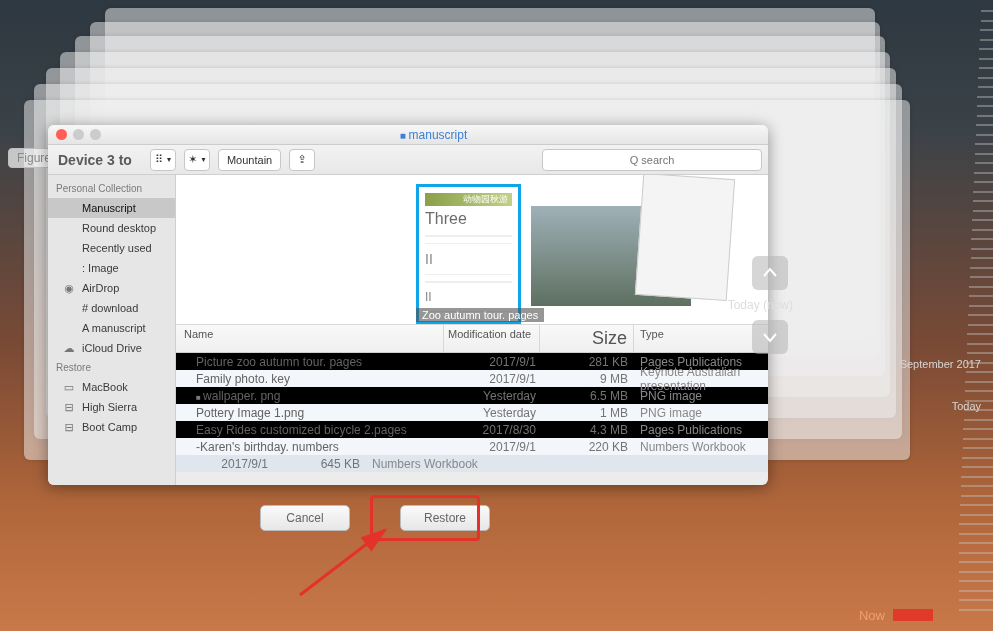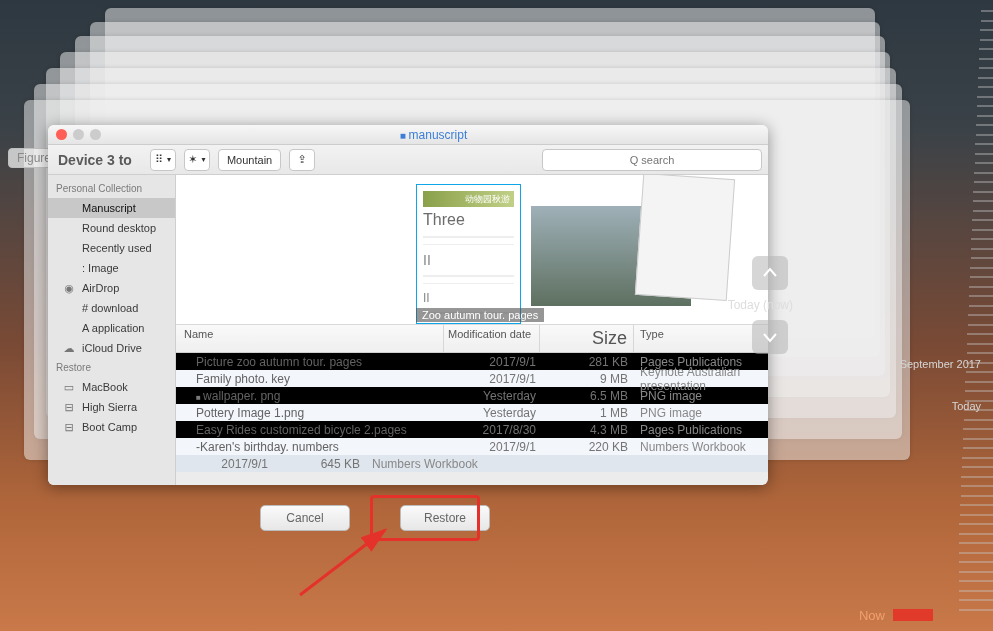--- a/index.html
+++ b/index.html
@@ -30,21 +30,21 @@
     .search{ flex:1; max-width:220px; margin-left:auto;}
     .search input{ width:100%; border:1px solid #c7c7c7; border-radius:4px; height:22px; padding:0 8px; font-size:11px; color:#888; text-align:center; background:#fff;}
     .body{ flex:1; display:flex; overflow:hidden;}
     .sidebar{ width:128px; background:#e6e6e6; border-right:1px solid #cfcfcf; padding:4px 0; font-size:11px; overflow:hidden;}
     .sb-head{ padding:4px 8px; color:#7a7a7a; font-size:10px;}
     .sb-item{ display:flex; align-items:center; gap:6px; padding:3px 8px 3px 14px; color:#3a3a3a; white-space:nowrap;}
     .sb-item.sel{ background:#c8c8c8; color:#111; font-weight:500;}
     .sb-ico{ width:14px; height:14px; display:inline-flex; align-items:center; justify-content:center; color:#777;}
     .content{ flex:1; display:flex; flex-direction:column;}
     .preview{ height:150px; background:#fff; border-bottom:1px solid #d9d9d9; display:flex; gap:10px; align-items:flex-end; padding:10px 10px 0 240px; position:relative;}
-    .thumb1{ width:105px; height:140px; background:#fff; border:1px solid #0ea5e9; display:flex; flex-direction:column; padding:6px; font-size:9px;}
+    .thumb1{ width:105px; height:140px; background:#fff; border:3px solid #0ea5e9; display:flex; flex-direction:column; padding:6px; font-size:9px;}
     .thumb1 .t1-top{ height:20px; background:linear-gradient(90deg,#8aa04a,#c1d087); color:#fff; font-size:9px; display:flex; align-items:center; justify-content:flex-end; padding-right:4px;}
     .thumb1 .t1-big{ font-size:16px; color:#6b6b6b; margin:4px 0;}
     .thumb1 .line{ height:2px; background:#eee; margin:3px 0;}
     .thumb2{ width:160px; height:100px; background:linear-gradient(180deg,#9fb0b8,#5e7060); position:relative; margin-bottom:18px;}
     .thumb2::after{content:""; position:absolute; right:-40px; top:-30px; width:90px; height:120px; background:#f4f4f4; border:1px solid #ccc; transform:rotate(4deg);}
     .preview-cap{ position:absolute; left:240px; bottom:2px; font-size:11px; color:#888; background:rgba(80,80,80,.6); color:#fff; padding:1px 6px;}
     .cols{ display:flex; background:linear-gradient(#f9f9f9,#efefef); border-bottom:1px solid #d0d0d0; font-size:11px; color:#555;justify-content:space-between;}
     .c-name{ flex:0 0 268px; padding:3px 8px; border-right:1px solid #d7d7d7;}
     .c-date{ flex:0 0 96px; padding:3px 4px; border-right:1px solid #d7d7d7; text-align:left;}
     .c-size{ flex:0 0 94px; padding:3px 6px; border-right:1px solid #d7d7d7; text-align:right; font-size:18px;}
@@ -136,21 +136,21 @@
         <div class="sb-item">
           <span class="sb-ico">◉</span>
           <span>AirDrop</span>
         </div>
         <div class="sb-item">
           <span class="sb-ico"></span>
           <span># download</span>
         </div>
         <div class="sb-item">
           <span class="sb-ico"></span>
-          <span>A application</span>
+          <span>A manuscript</span>
         </div>
         <div class="sb-item">
           <span class="sb-ico">☁</span>
           <span>iCloud Drive</span>
         </div>
         <div class="sb-head">Restore</div>
         <div class="sb-item">
           <span class="sb-ico">▭</span>
           <span>MacBook</span>
         </div>

